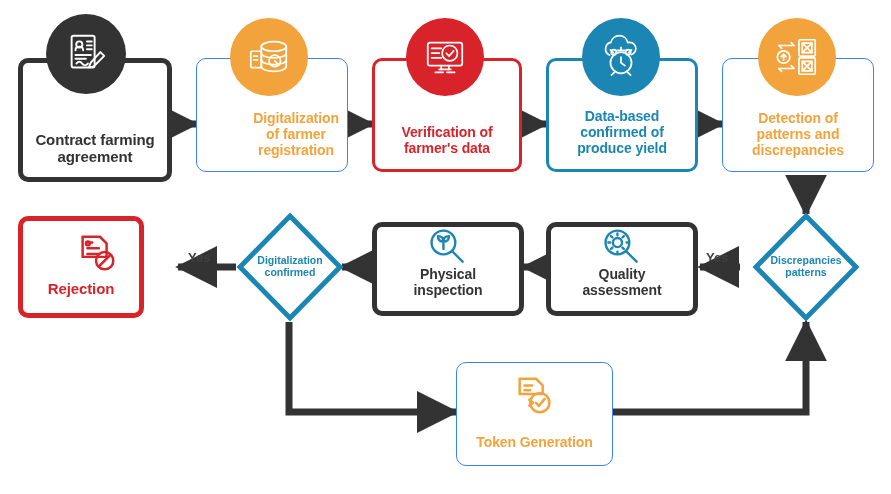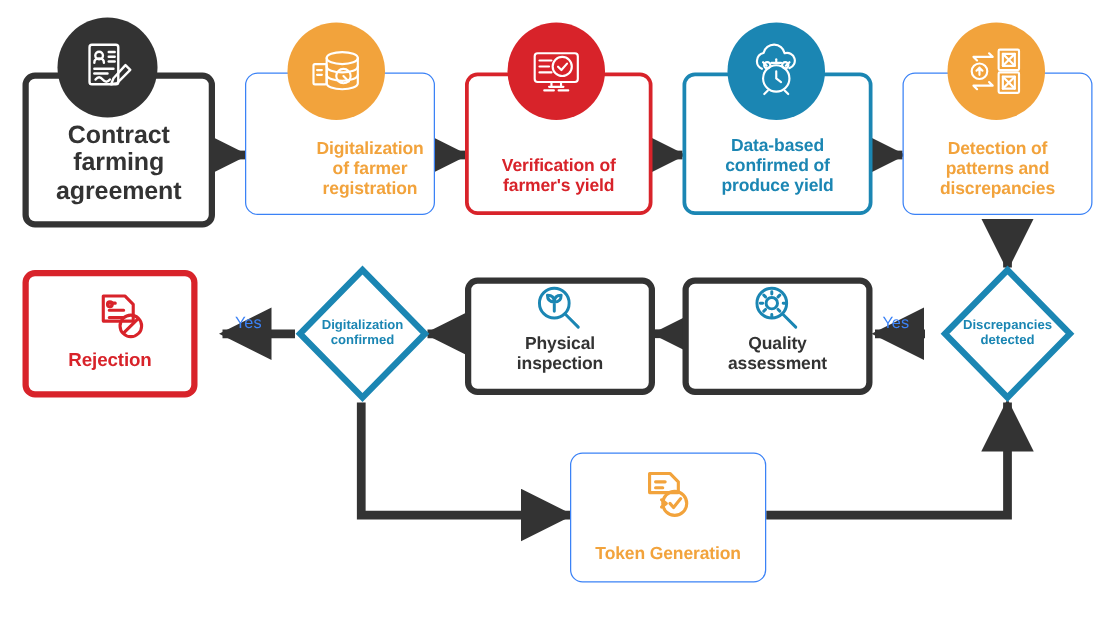--- a/index.html
+++ b/index.html
@@ -85,21 +85,21 @@
     color:#1B86B3;
     line-height:1.12;
     padding:0 4px;
     box-sizing:border-box;
     filter:blur(0.35px);
   }
 
   
   .edgelabel{
     position:absolute;z-index:6;
-    font-weight:normal;color:#3b82f6;
+    font-weight:bold;color:#404040;
     filter:blur(0.3px);
   }
 </style>
 </head>
 <body>
 
 <div id="stage">
 
   <svg id="wires" viewBox="0 0 891 494" width="891" height="494" xmlns="http://www.w3.org/2000/svg">
     <defs>
@@ -124,21 +124,21 @@
 
       <line x1="236" y1="267" x2="178" y2="267" marker-end="url(#ah)"></line>
 
       <path d="M289,322 L289,412 L456,412" marker-end="url(#ah)"></path>
 
       <path d="M613,412 L806,412 L806,322" marker-end="url(#ah)"></path>
     </g>
   </svg>
 
   <div class="node b-dark" style="left:18px;top:58px;width:154px;height:124px;">
-    <span class="label t-dark" style="font-size:20px;">Contract farming agreement</span>
+    <span class="label t-dark" style="font-size:15px;">Contract farming agreement</span>
   </div>
   <div class="badge c-dark" style="left:46px;top:14px;width:80px;height:80px;">
     <svg width="46" height="46" viewBox="0 0 48 48" fill="none" stroke="#ffffff" stroke-width="2" stroke-linecap="round" stroke-linejoin="round">
       <rect x="9" y="5" width="24" height="33" rx="2"></rect>
       <circle cx="17" cy="14" r="3.2"></circle>
       <path d="M13 20c0-2.4 1.8-3.6 4-3.6s4 1.2 4 3.6"></path>
       <line x1="25" y1="11" x2="30" y2="11"></line>
       <line x1="25" y1="15" x2="30" y2="15"></line>
       <line x1="25" y1="19" x2="30" y2="19"></line>
       <line x1="13" y1="25" x2="29" y2="25"></line>
@@ -159,21 +159,21 @@
       <path d="M16 27c0 2.8 5.8 5 13 5s13-2.2 13-5"></path>
       <circle cx="30" cy="28" r="6"></circle>
       <path d="M30 28 L34.5 32.5"></path>
       <rect x="5" y="18" width="11" height="17" rx="1.2"></rect>
       <line x1="8" y1="23" x2="12" y2="23"></line>
       <line x1="8" y1="27" x2="12" y2="27"></line>
     </svg>
   </div>
 
   <div class="node b-red" style="left:372px;top:58px;width:150px;height:114px;">
-    <span class="label t-red" style="font-size:14px;">Verification of farmer's yield</span>
+    <span class="label t-red" style="font-size:14px;">Verification of farmer's data</span>
   </div>
   <div class="badge c-red" style="left:406px;top:18px;width:78px;height:78px;">
     <svg width="46" height="46" viewBox="0 0 48 48" fill="none" stroke="#ffffff" stroke-width="1.8" stroke-linecap="round" stroke-linejoin="round">
       <rect x="6" y="9" width="36" height="24" rx="2.5"></rect>
       <line x1="10" y1="15" x2="20" y2="15"></line>
       <line x1="10" y1="20" x2="18" y2="20"></line>
       <line x1="10" y1="25" x2="20" y2="25"></line>
       <circle cx="29" cy="20" r="8"></circle>
       <path d="M25.5 20.2 L28.3 23 L33 17.6"></path>
       <path d="M20 33v4 M28 33v4"></path>
@@ -210,21 +210,21 @@
       <rect x="26" y="25" width="17" height="17" rx="1"></rect>
       <rect x="29.5" y="28.5" width="10" height="10"></rect>
       <path d="M29.5 28.5 L39.5 38.5 M39.5 28.5 L29.5 38.5"></path>
       <circle cx="10" cy="24" r="6.5"></circle>
       <path d="M7.5 23.5 L10 21 L12.5 23.5 M10 21v6"></path>
       <path d="M5 12h16 l-3 -3 M5 12 l3 3"></path>
       <path d="M5 36h16 l-3 -3 M5 36 l3 3"></path>
     </svg>
   </div>
 
-  <div class="node b-red-thick" style="left:18px;top:216px;width:140px;height:102px;">
+  <div class="node b-red-thick" style="left:18px;top:216px;width:126px;height:102px;">
     <span class="label t-red" style="font-size:15px;padding-bottom:16px;">Rejection</span>
   </div>
   <div class="inlineicon" style="left:72px;top:230px;width:50px;height:48px;">
     <svg width="46" height="46" viewBox="0 0 48 48" fill="none" stroke="#D8232A" stroke-width="2.6" stroke-linecap="round" stroke-linejoin="round">
       <path d="M9 6h18l7 7v14H9z"></path>
       <path d="M14 12h5 M14 18h12 M14 24h12"></path>
       <circle cx="14.5" cy="13" r="2"></circle>
       <circle cx="32" cy="31" r="9"></circle>
       <path d="M26.5 36.5 L37.5 25.5"></path>
     </svg>
@@ -260,21 +260,21 @@
       <path d="M19 9v-2 M19 27v2 M11 17H9 M29 17h2
                M13.5 11.5 L12 10 M24.5 22.5 L26 24
                M24.5 11.5 L26 10 M13.5 22.5 L12 24"></path>
     </svg>
   </div>
 
   <div class="diamond" style="left:752px;top:212px;width:108px;height:110px;">
     <svg class="dshape" viewBox="0 0 108 110" xmlns="http://www.w3.org/2000/svg">
       <polygon points="54,4 104,55 54,106 4,55" fill="#ffffff" stroke="#1B86B3" stroke-width="5"></polygon>
     </svg>
-    <div class="dtext" style="font-size:10.5px;">Discrepancies detected</div>
+    <div class="dtext" style="font-size:10.5px;">Discrepancies patterns</div>
   </div>
 
   <div class="edgelabel" style="left:188px;top:250px;font-size:13px;">Yes</div>
   <div class="edgelabel" style="left:706px;top:250px;font-size:13px;">Yes</div>
 
   <div class="node b-orange" style="left:456px;top:362px;width:157px;height:104px;">
     <span class="label t-orange" style="font-size:14px;padding-bottom:14px;">Token Generation</span>
   </div>
   <div class="inlineicon" style="left:510px;top:372px;width:50px;height:48px;">
     <svg width="46" height="46" viewBox="0 0 48 48" fill="none" stroke="#F2A33C" stroke-width="2.6" stroke-linecap="round" stroke-linejoin="round">

